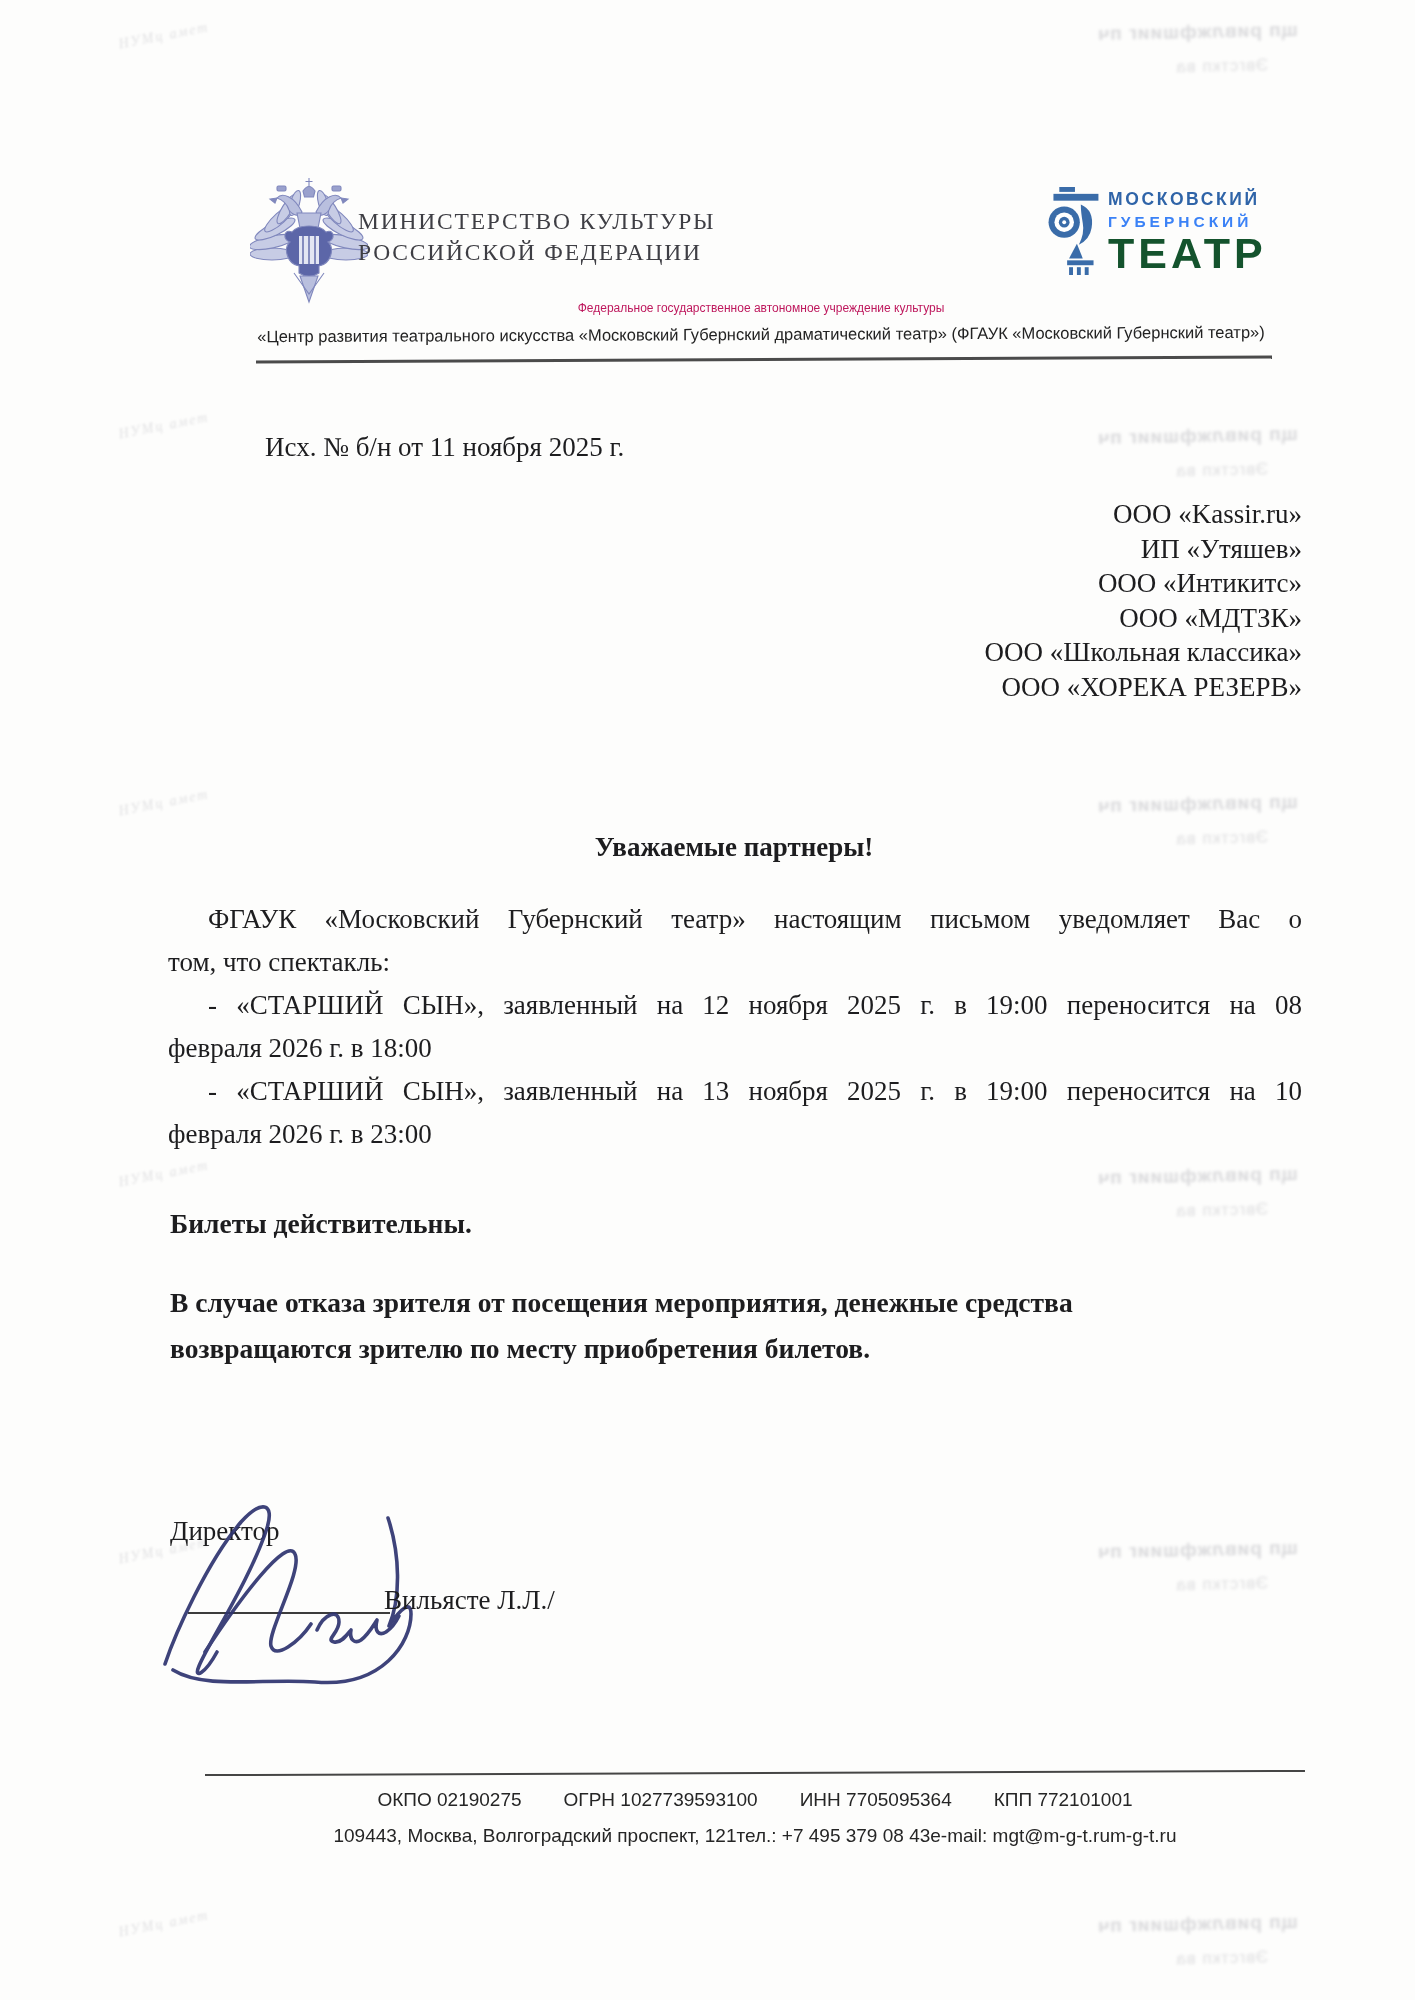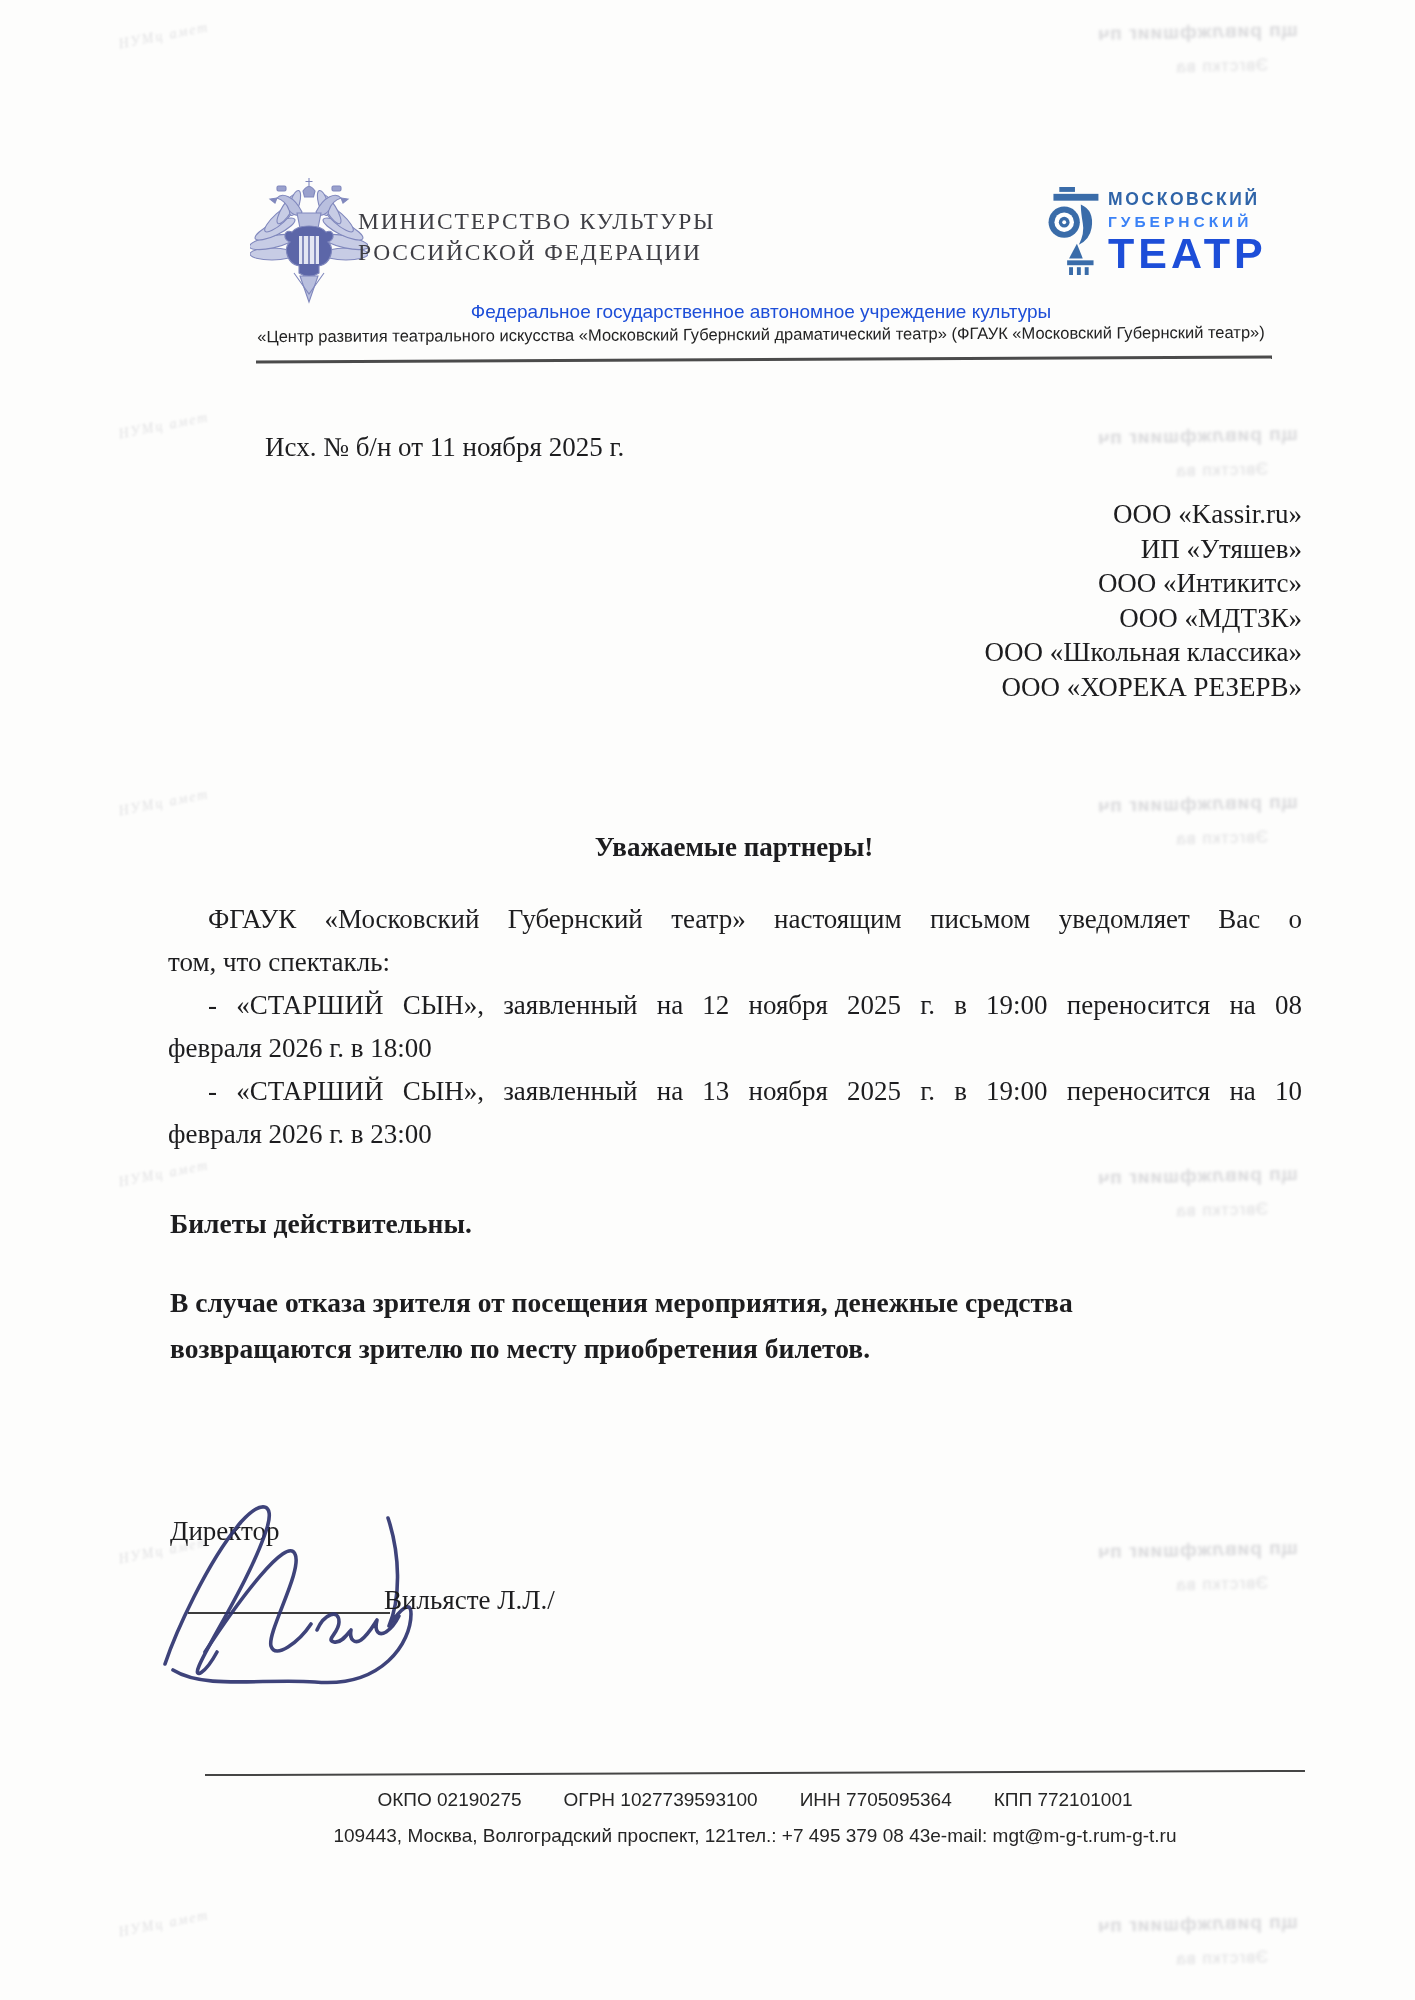--- a/index.html
+++ b/index.html
@@ -23,24 +23,24 @@
   
   .emblem{position:absolute;left:250px;top:176px;width:118px;height:128px;}
   .ministry-text{
     position:absolute;left:358px;top:206px;font-size:23.5px;letter-spacing:1.8px;
     color:#3e3e44;line-height:31px;white-space:nowrap;
   }
   .mgt-icon{position:absolute;left:1047px;top:187px;width:52px;height:88px;}
   .mgt-text{position:absolute;left:1108px;top:189px;font-family:"Liberation Sans",sans-serif;white-space:nowrap;}
   .mgt-l1{font-weight:bold;font-size:17.5px;letter-spacing:2.6px;color:#2f64a8;}
   .mgt-l2{font-weight:bold;font-size:15.5px;letter-spacing:4.0px;color:#3b82f6;margin-top:3px;}
-  .mgt-l3{font-size:43px;font-weight:600;letter-spacing:4px;color:#1d4ed8;line-height:42px;margin-top:1px;}
+  .mgt-l3{font-size:43px;font-weight:600;letter-spacing:4px;color:#14532d;line-height:42px;margin-top:1px;}
   .subtitle1{
     position:absolute;left:256px;top:301px;width:1010px;text-align:center;
-    font-family:"Liberation Sans",sans-serif;font-size:19px;color:#1d4ed8;
+    font-family:"Liberation Sans",sans-serif;font-size:12px;color:#be185d;
   }
   .subtitle2{
     position:absolute;left:246px;top:325px;width:1030px;text-align:center;
     font-family:"Liberation Sans",sans-serif;font-size:16.5px;color:#232323;transform:rotate(-0.25deg);
   }
   .head-rule{
     position:absolute;left:256px;top:358px;width:1016px;height:2.5px;
     background:#4b4b4b;transform:rotate(-0.28deg);
     box-shadow:0 3px 0 -1.5px rgba(110,110,110,.45);
   }

